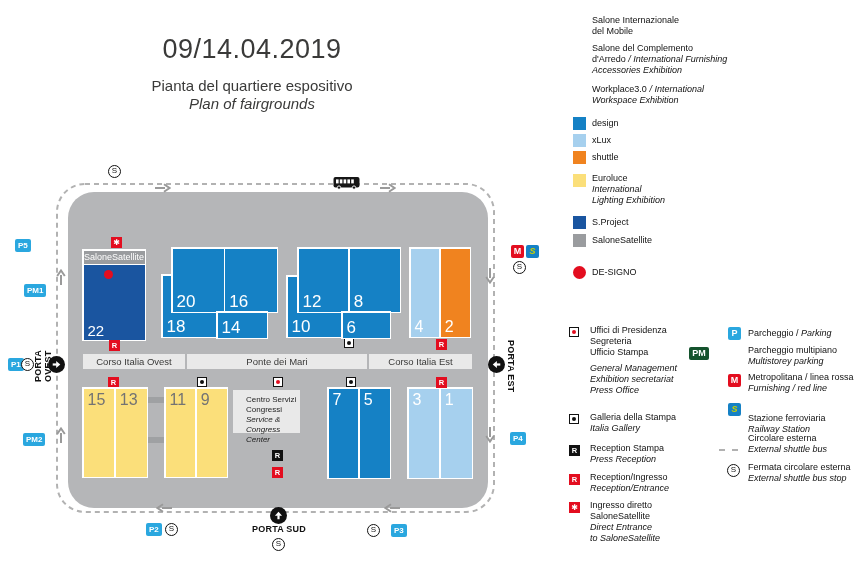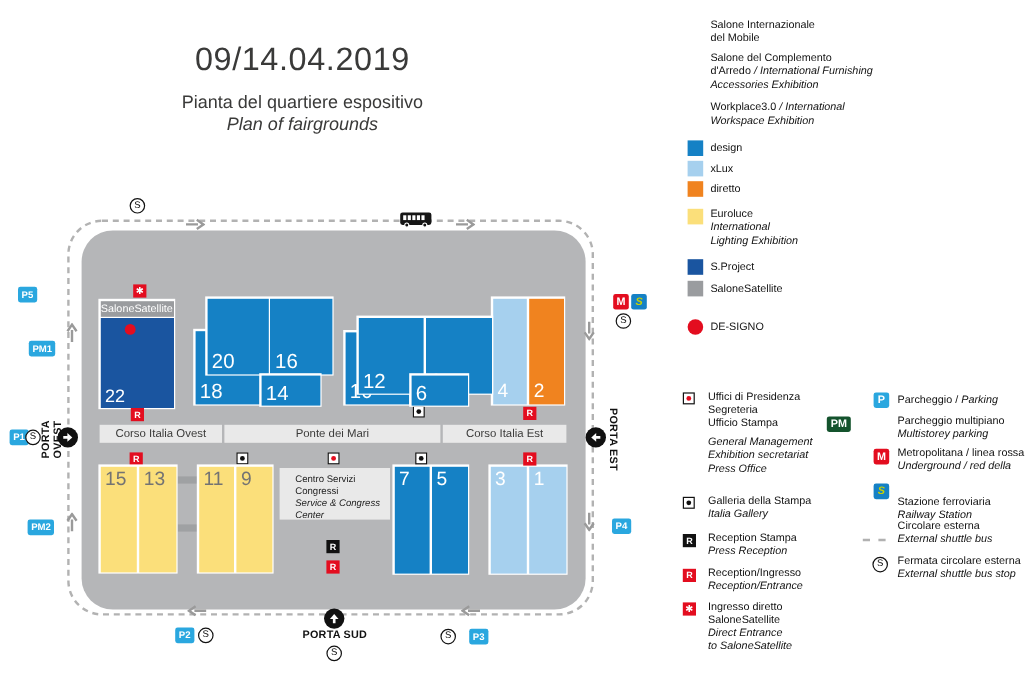--- a/index.html
+++ b/index.html
@@ -23,37 +23,37 @@
   .c-classic{background:#f0831f;} .c-yellow{background:#fbdf7a;}
   .num{position:absolute;color:#fff;font-size:17px;line-height:1;}
   .n-bl{left:4px;bottom:2px;} .n-tl{left:4px;top:3px;}
   .num.dark{color:#737373;}
   #ssblock{left:82px;top:249px;width:64px;height:92px;}
   #ssblock .num{font-size:15px;}
   .ss-head{height:13px;background:#9a9c9f;color:#fff;font-size:9px;text-align:center;line-height:13px;}
   #p2016{left:171px;top:247px;width:107px;height:66px;z-index:3;}
   #h18{left:161px;top:274px;width:57px;height:64px;z-index:2;}
   #h14{left:216px;top:311px;width:52px;height:28px;z-index:3;}
-  #p128{left:297px;top:247px;width:114px;height:66px;z-index:3;margin-top:16px;}
+  #p128{left:297px;top:247px;width:104px;height:66px;z-index:3;}
   #h10{left:286px;top:275px;width:56px;height:63px;z-index:2;}
   #h6{left:341px;top:311px;width:50px;height:28px;z-index:3;}
   #p42{left:409px;top:247px;width:62px;height:91px;}
   #p42 .num{font-size:16px;}
   #p1513{left:82px;top:387px;width:66px;height:91px;z-index:2;}
   #p119{left:164px;top:387px;width:64px;height:91px;z-index:2;}
   #p75{left:327px;top:387px;width:64px;height:92px;}
   #p31{left:407px;top:387px;width:66px;height:92px;}
   #p1513 .num,#p119 .num,#p75 .num,#p31 .num{font-size:16px;}
   .conn{position:absolute;width:17px;height:6px;background:#9fa1a3;z-index:1;}
   #conn1{left:148px;top:397px;} #conn2{left:148px;top:437px;}
   
   .road{position:absolute;top:354px;height:15px;background:#e9e9e9;color:#3a3a39;
         font-size:9.5px;text-align:center;line-height:15px;}
   #road-ovest{left:83px;width:102px;} #road-mari{left:187px;width:180px;} #road-est{left:369px;width:103px;}
-  #centro{position:absolute;left:233px;top:390px;width:92px;height:43px;background:#e9e9e9;
+  #centro{position:absolute;left:233px;top:390px;width:67px;height:43px;background:#e9e9e9;
           font-size:8px;line-height:10px;color:#222;padding:5px 0 0 13px;box-sizing:border-box;}
   .it{font-style:italic;}
   
   .rb{position:absolute;width:11px;height:11px;text-align:center;line-height:11px;
       font-size:7.5px;font-weight:bold;color:#fff;}
   .rb.red{background:#e30d1f;} .rb.blk{background:#111;}
   .sqd{position:absolute;width:10px;height:10px;background:#fff;border:1.2px solid #111;box-sizing:border-box;}
   .sqd i{display:block;width:4px;height:4px;border-radius:50%;margin:1.8px auto 0;}
   .sqd.red i{background:#e30d1f;} .sqd.blk i{background:#111;}
   .ast{position:absolute;width:11px;height:11px;background:#e30d1f;color:#fff;
@@ -357,21 +357,21 @@
 
   <span class="ksq" id="ks-design"></span>
   <span class="ksq" id="ks-xlux"></span>
   <span class="ksq" id="ks-classic"></span>
   <span class="ksq" id="ks-euroluce"></span>
   <span class="ksq" id="ks-sproject"></span>
   <span class="ksq" id="ks-satellite"></span>
   <span class="ksq" id="ks-designo"></span>
   <div class="kl" id="kl-design">design</div>
   <div class="kl" id="kl-xlux">xLux</div>
-  <div class="kl" id="kl-classic">diretto</div>
+  <div class="kl" id="kl-classic">shuttle</div>
   <div class="kl" id="kl-euroluce">
     <div>Euroluce</div>
     <div class="it">International</div>
     <div class="it">Lighting Exhibition</div>
   </div>
   <div class="kl" id="kl-sproject">S.Project</div>
   <div class="kl" id="kl-satellite">SaloneSatellite</div>
   <div class="kl" id="kl-designo">DE-SIGNO</div>
 
   <span class="sqd red" id="si-1">
@@ -422,21 +422,21 @@
 
   <div class="legt" id="tl-p">
     <span>Parcheggio /</span> <span class="it">Parking</span>
   </div>
   <div class="legt" id="tl-pm">
     <div>Parcheggio multipiano</div>
     <div class="it">Multistorey parking</div>
   </div>
   <div class="legt" id="tl-m">
     <div>Metropolitana / linea rossa</div>
-    <div class="it">Underground / red della</div>
+    <div class="it">Furnishing / red line</div>
   </div>
   <div class="legt" id="tl-s">
     <div>Stazione ferroviaria</div>
     <div class="it">Railway Station</div>
   </div>
   <div class="legt" id="tl-dash">
     <div>Circolare esterna</div>
     <div class="it">External shuttle bus</div>
   </div>
   <div class="legt" id="tl-stop">

